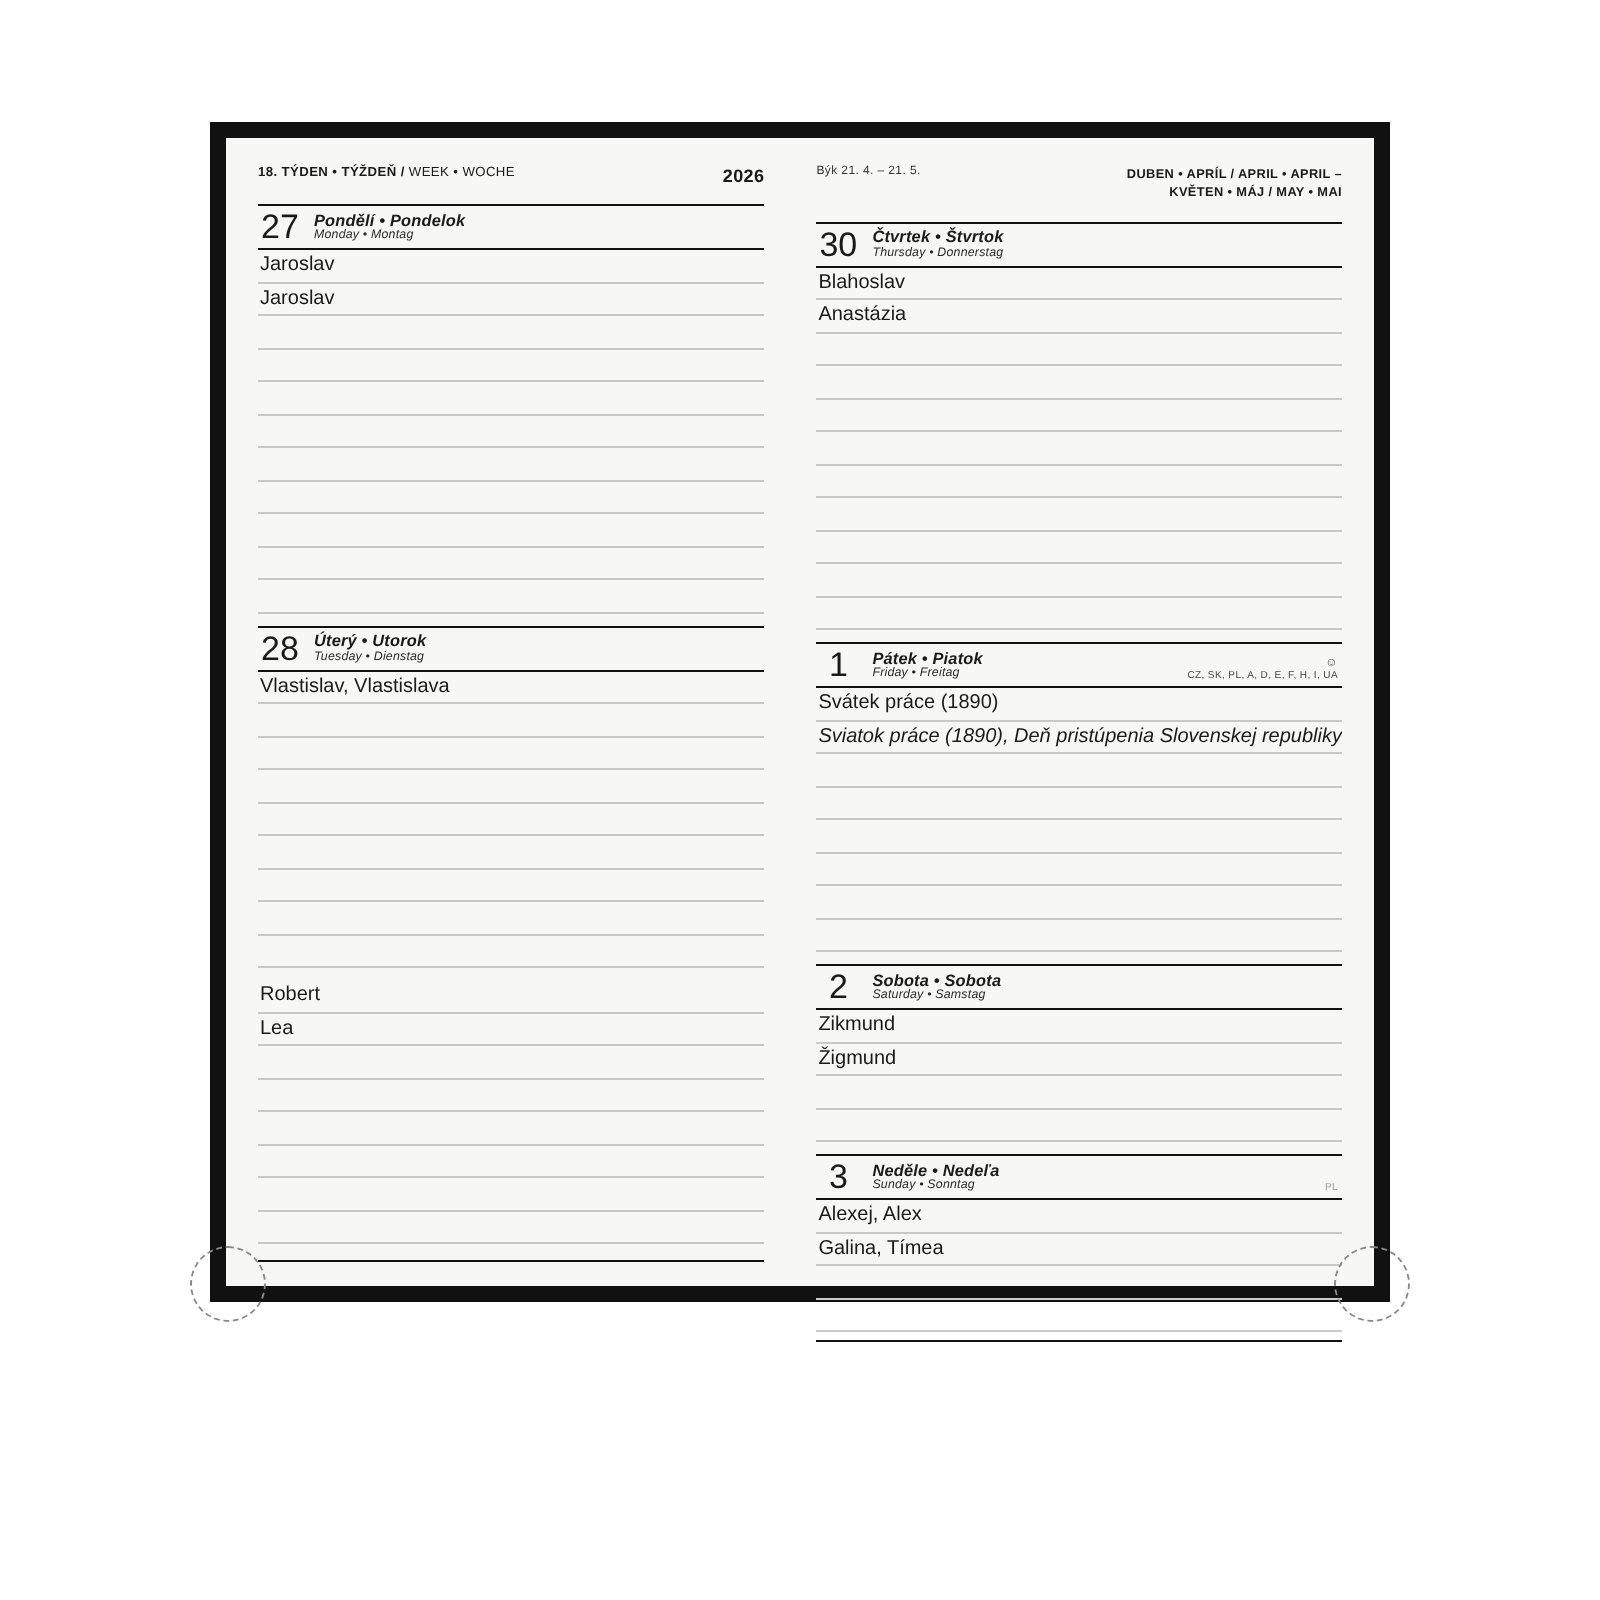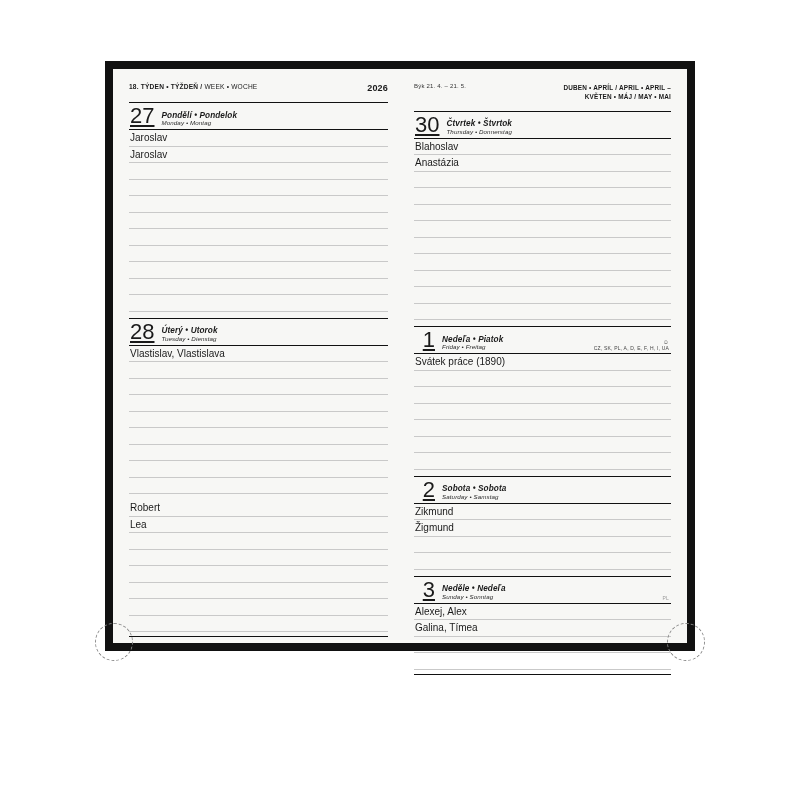--- a/index.html
+++ b/index.html
@@ -70,27 +70,26 @@
   .day-hd{
     display:flex;
     align-items:flex-end;
     gap:7px;
     border-bottom:1px solid #111;
     border-top:1px solid #111;
     padding:2px 0 2px 0;
     position:relative;
   }
   .day-num{
-    font-size:22px;
+    font-size:17px;
     line-height:1;
     font-weight:normal;
     min-width:20px;
-    text-align:right;
+    text-align:center;
     padding-left:1px;
-    text-decoration:underline;
   }
   .day-names{line-height:1.12;font-style:italic;}
   .day-main{
     font-size:8.2px;
     font-weight:bold;
     letter-spacing:.1px;
   }
   .day-sub{
     font-size:6.2px;
     color:#2a2a2a;
@@ -258,30 +257,31 @@
             <div class="ln"></div>
             <div class="ln"></div>
             <div class="ln"></div>
           </div>
         </div>
 
         <div class="day">
           <div class="day-hd">
             <div class="day-num">1</div>
             <div class="day-names">
-              <div class="day-main">Nedeľa • Piatok</div>
+              <div class="day-main">Pátek • Piatok</div>
               <div class="day-sub">Friday • Freitag</div>
             </div>
             <div class="day-flag">
               <span class="glyph">☺</span>
               <span>CZ, SK, PL, A, D, E, F, H, I, UA</span>
             </div>
           </div>
           <div class="lines">
             <div class="ln">Svátek práce (1890)</div>
+            <div class="ln"><span class="it">Sviatok práce (1890), Deň pristúpenia Slovenskej republiky</span></div>
             <div class="ln"></div>
             <div class="ln"></div>
             <div class="ln"></div>
             <div class="ln"></div>
             <div class="ln"></div>
             <div class="ln"></div>
           </div>
         </div>
 
         <div class="day">

